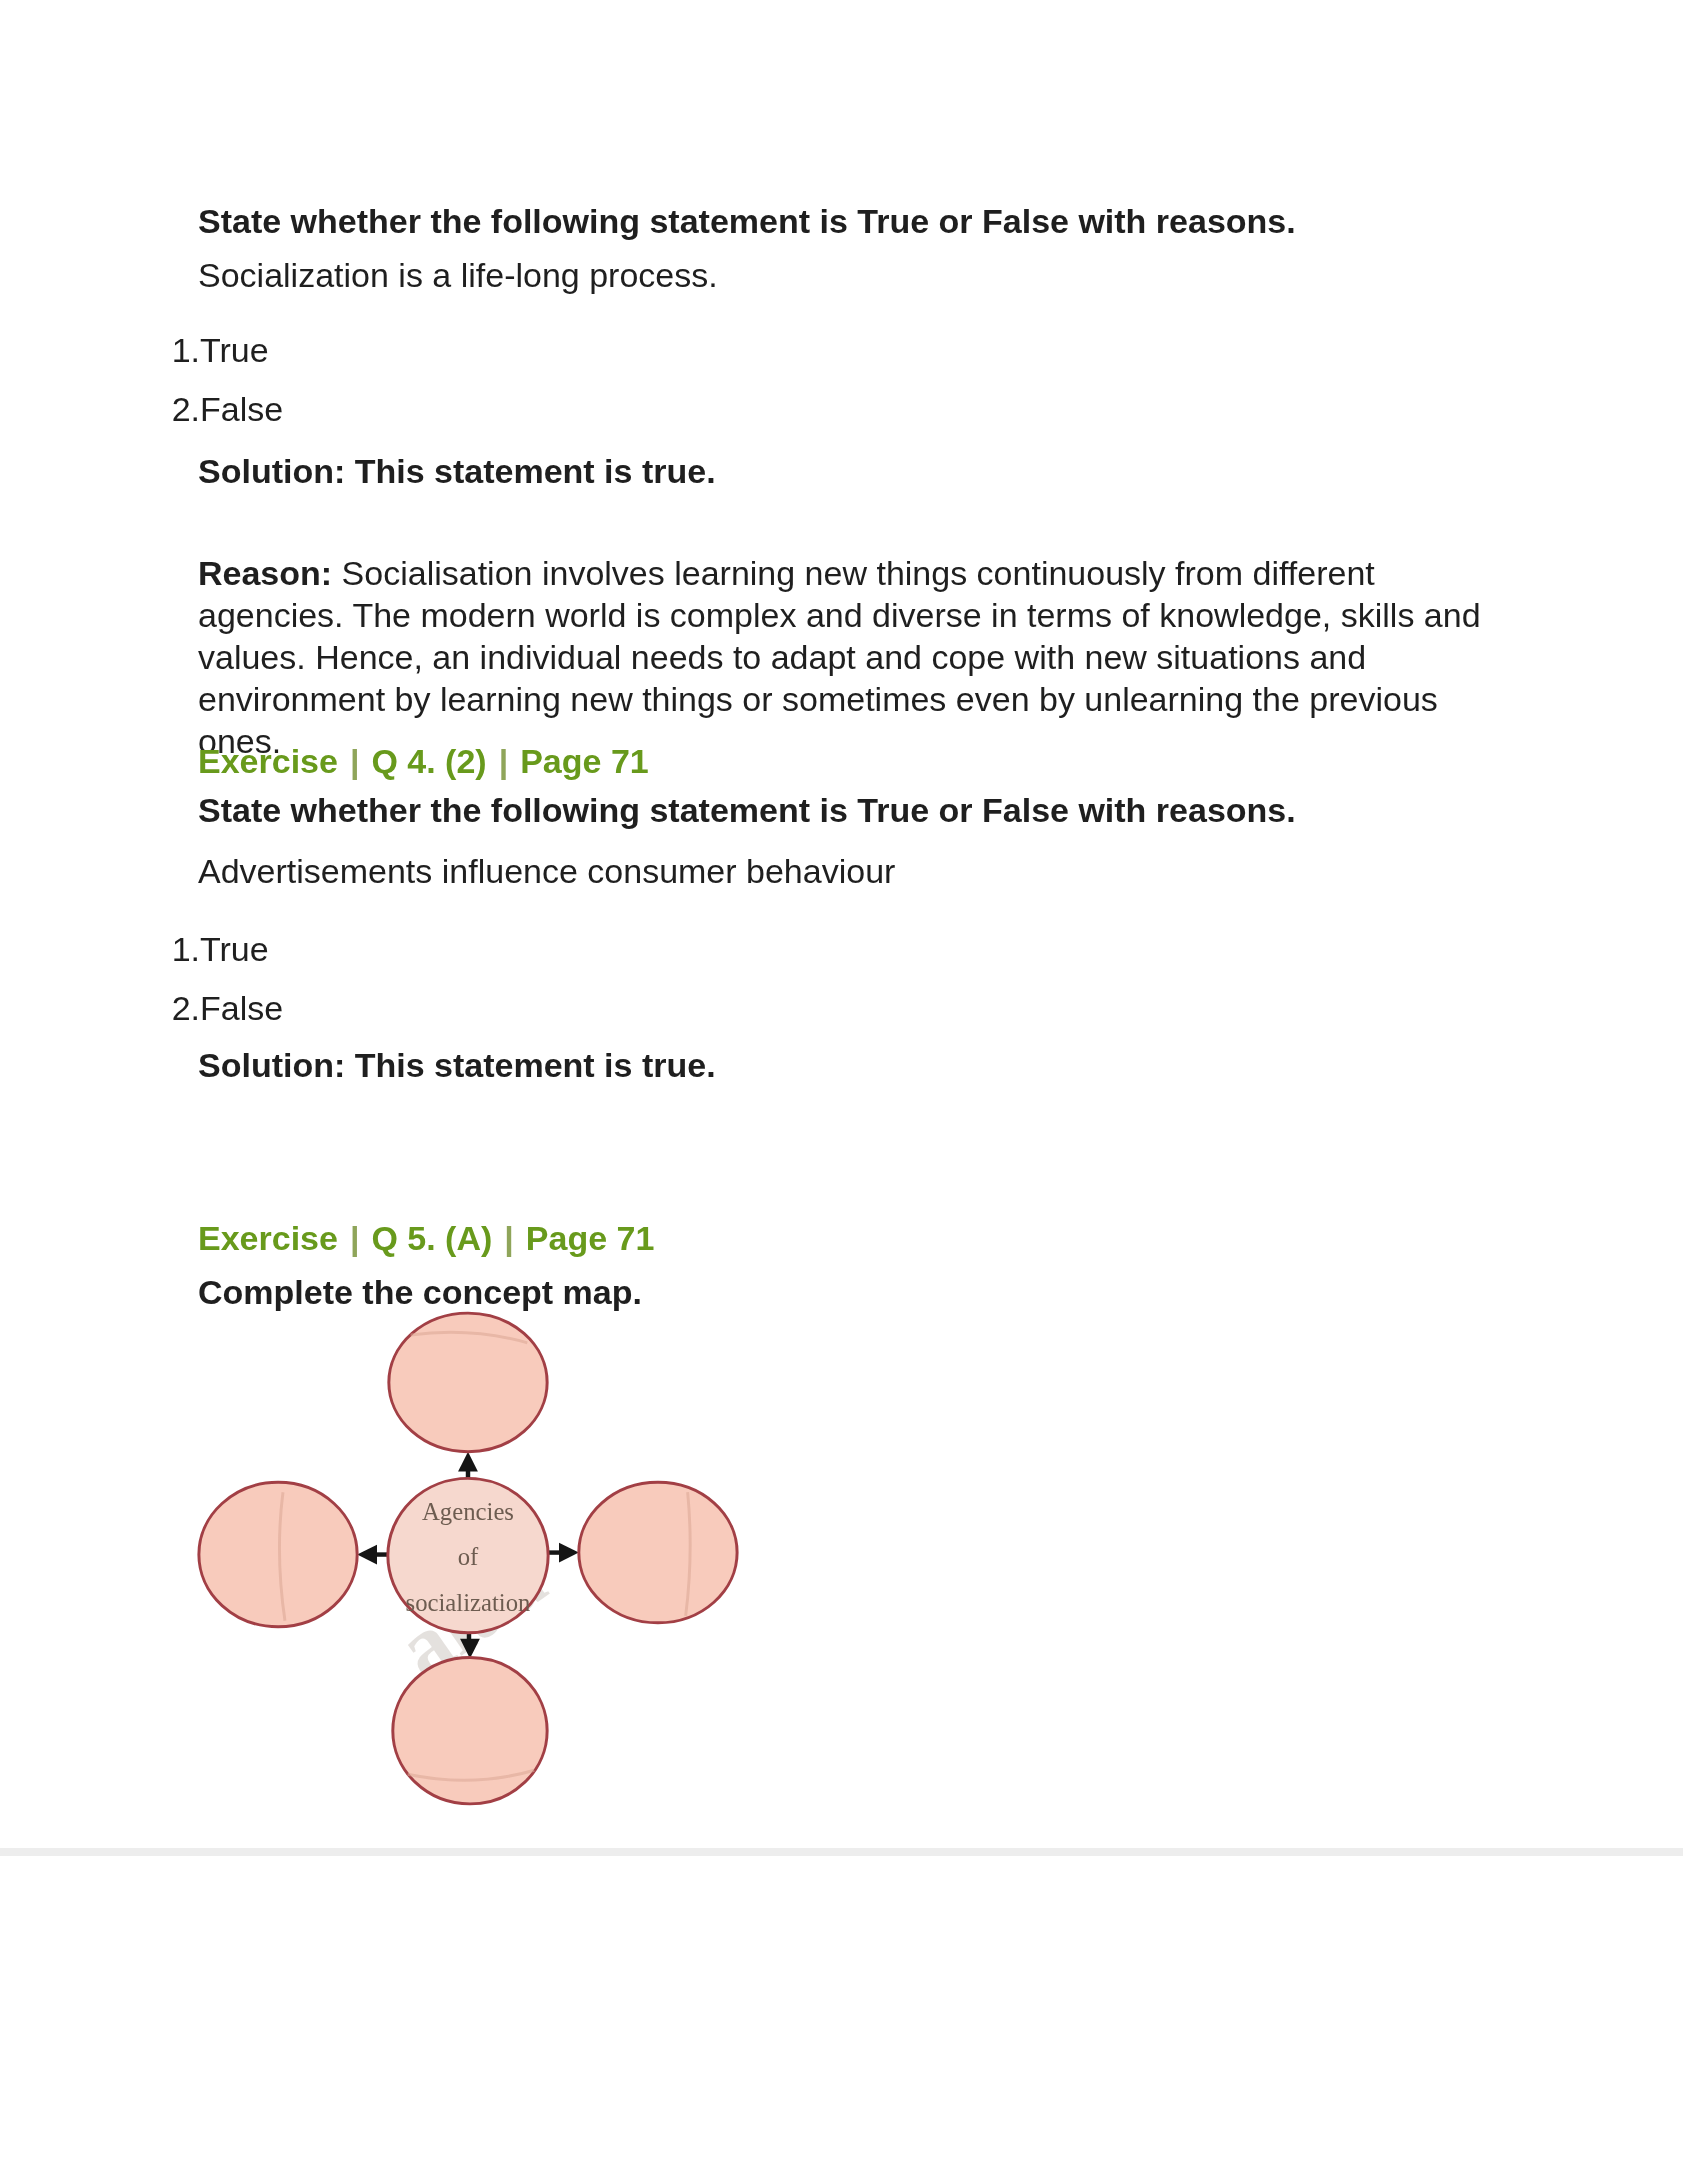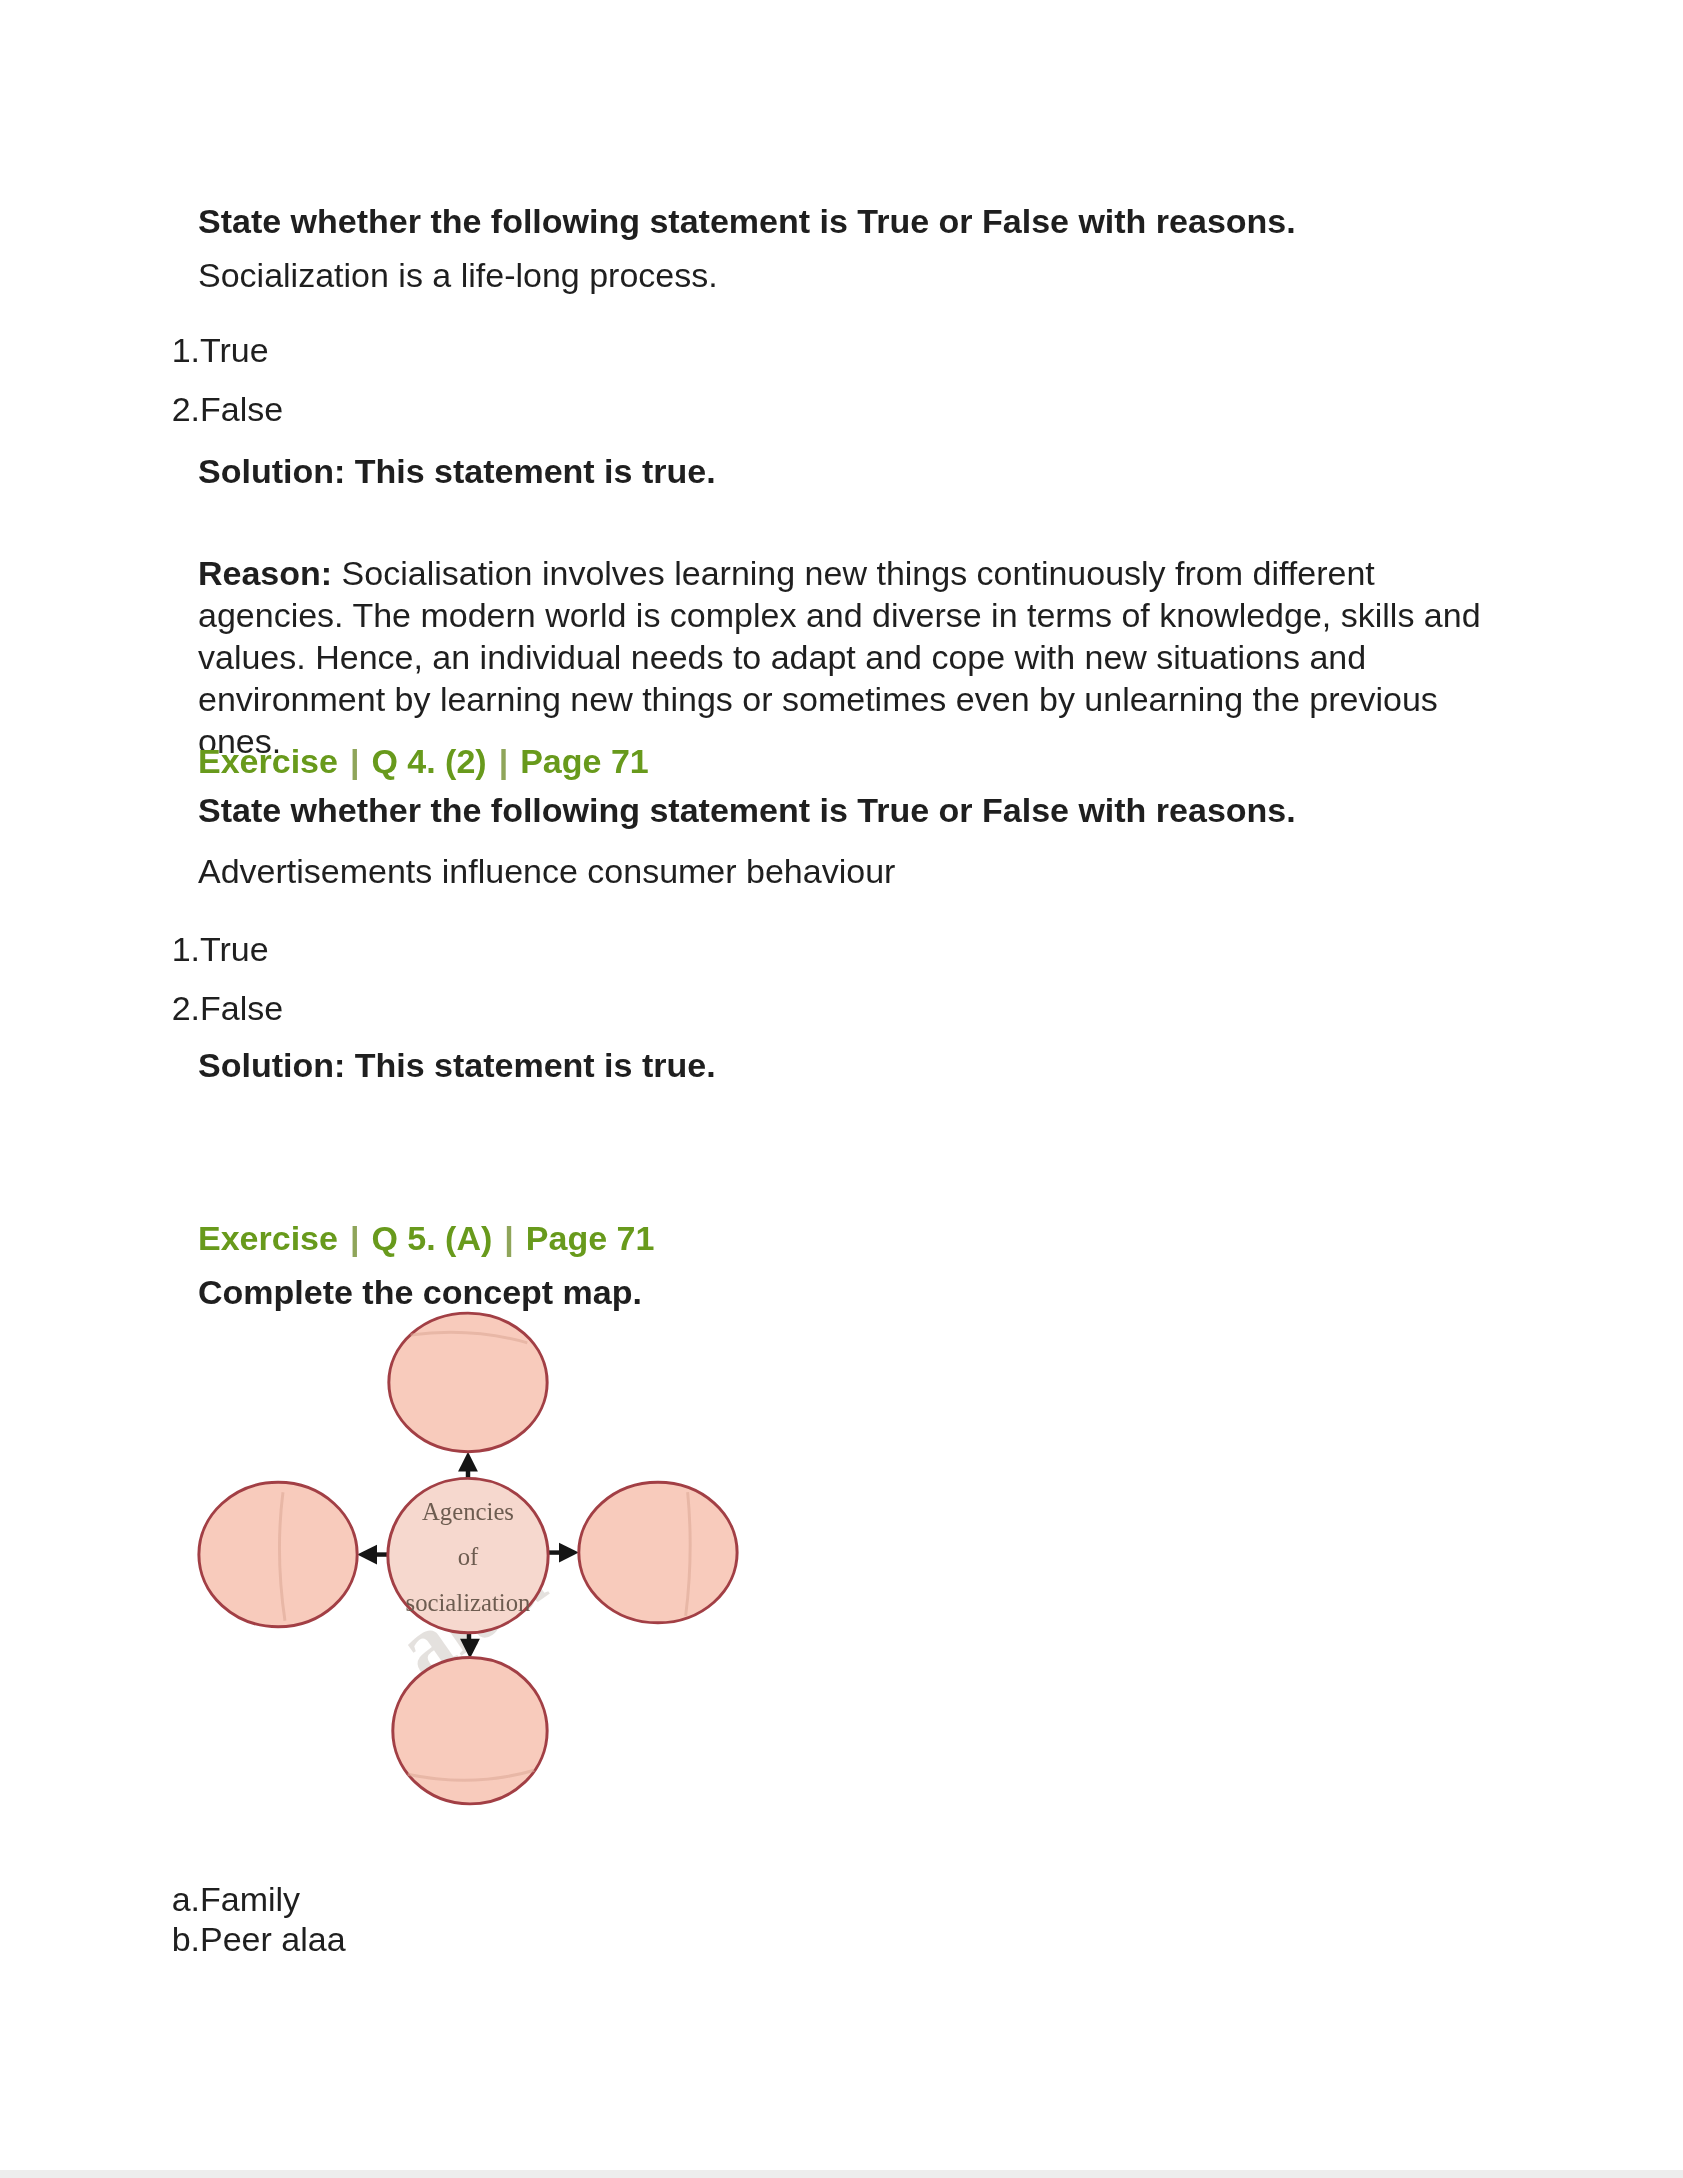--- a/index.html
+++ b/index.html
@@ -1,18 +1,18 @@
 <!DOCTYPE html>
 <html><head>
 <meta charset="utf-8">
 <style>
   html,body{margin:0;padding:0;background:#ffffff;}
   #page{
     position:relative;
-    width:1683px;height:2178px;
+    width:1683px;height:1856px;
     background:#ffffff;
     font-family:"Liberation Sans","DejaVu Sans",sans-serif;
     font-size:34px;line-height:42px;color:#1f1f1f;
     overflow:hidden;
   }
   .blk{position:absolute;left:198px;white-space:pre-line;}
   .b{font-weight:bold;}
   .li{position:absolute;left:149px;text-align:right;}
   .li .num{display:inline-block;width:51px;}
   .exercise{position:absolute;left:198px;font-weight:bold;color:#689a1c;}

